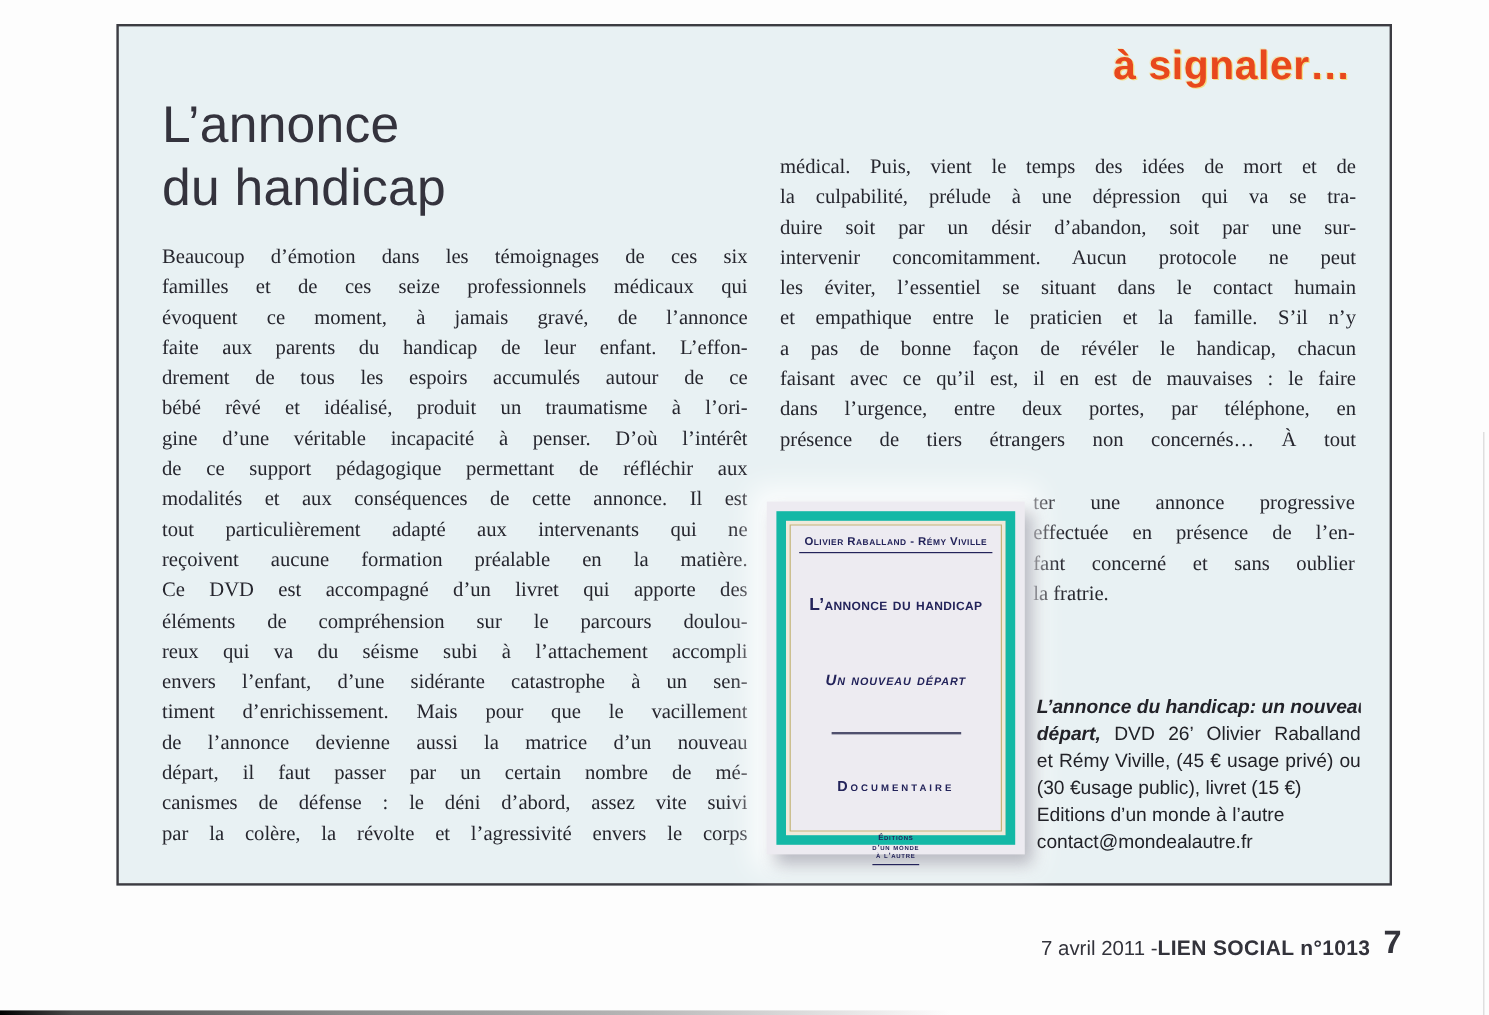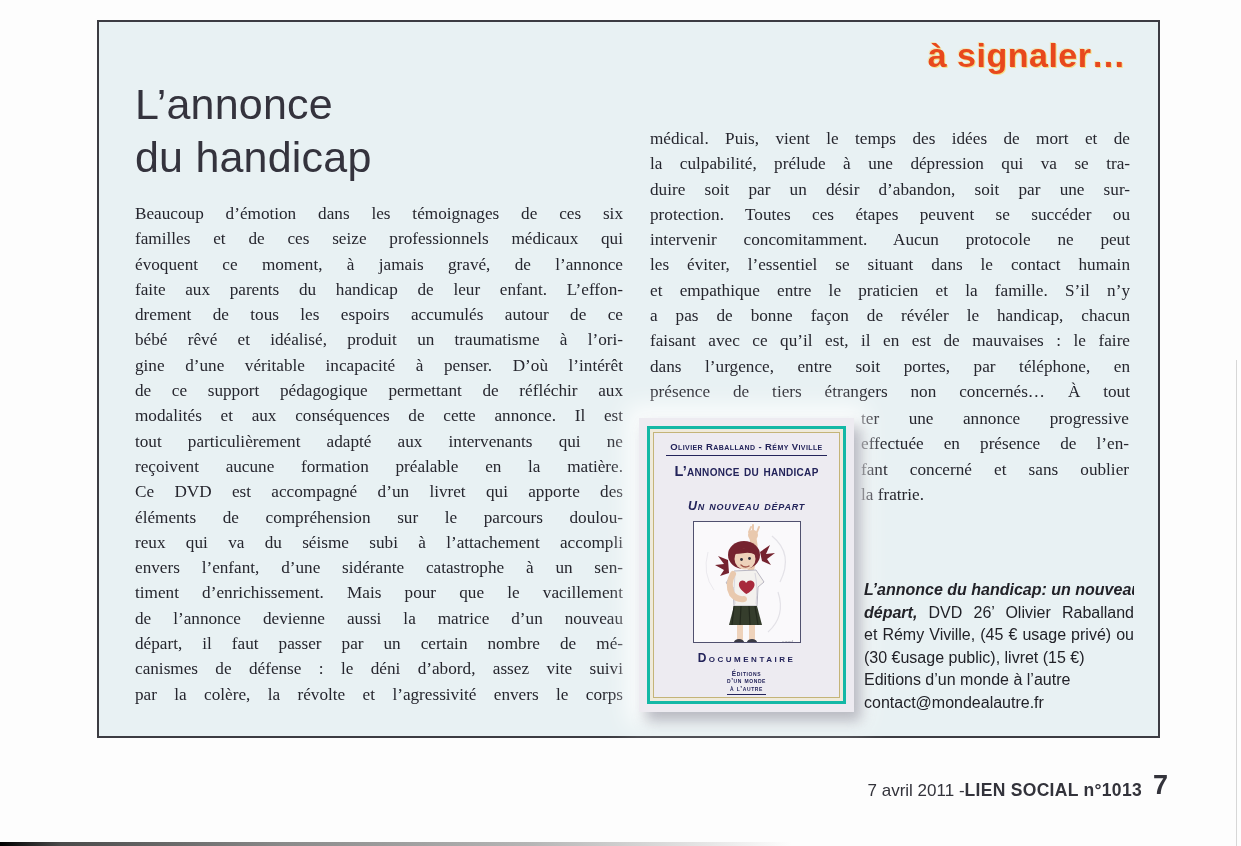--- a/index.html
+++ b/index.html
@@ -36,24 +36,24 @@
   .col-wrap{left:762px;top:384px;width:268px;}
   .tline{text-align:justify;text-align-last:justify;height:25.3px;overflow:hidden;white-space:nowrap;}
   .tline.rag{text-align-last:left;}
   
   .dvd-cover{
     position:absolute;left:540px;top:396px;width:215px;height:294px;
     background:#edebf1;
     box-shadow:7px 9px 13px rgba(105,105,122,.45),0 0 22px 12px rgba(255,255,255,.85);
   }
   .cover-frame{
-    position:absolute;inset:8px;border:3px solid #14b8a6;
+    position:absolute;inset:8px;border:8px solid #14b8a6;
     box-shadow:inset 0 0 0 3px #efeadb, inset 0 0 0 4px #c4b478;
     display:flex;flex-direction:column;align-items:center;
-    padding:8px 6px 6px;box-sizing:border-box;
+    padding:8px 6px 6px;box-sizing:border-box;gap:28px;
   }
   .cover-authors{
     font-size:9.5px;font-weight:bold;color:#23235a;font-variant:small-caps;
     letter-spacing:.4px;white-space:nowrap;
     border-bottom:1px solid #23235a;padding:2px 4px 3px;margin-top:2px;
   }
   .cover-title{
     font-size:14.5px;font-weight:bold;color:#23235a;font-variant:small-caps;
     letter-spacing:.3px;margin-top:7px;white-space:nowrap;
   }
@@ -131,27 +131,26 @@
       <div class="tline">de l’annonce devienne aussi la matrice d’un nouveau</div>
       <div class="tline">départ, il faut passer par un certain nombre de mé-</div>
       <div class="tline">canismes de défense : le déni d’abord, assez vite suivi</div>
       <div class="tline">par la colère, la révolte et l’agressivité envers le corps</div>
     </div>
 
   <div class="col col-right">
       <div class="tline">médical. Puis, vient le temps des idées de mort et de</div>
       <div class="tline">la culpabilité, prélude à une dépression qui va se tra-</div>
       <div class="tline">duire soit par un désir d’abandon, soit par une sur-</div>
-      <div class="tline">protection. Toutes ces étapes peuvent se succéder ou</div>
       <div class="tline">intervenir concomitamment. Aucun protocole ne peut</div>
       <div class="tline">les éviter, l’essentiel se situant dans le contact humain</div>
       <div class="tline">et empathique entre le praticien et la famille. S’il n’y</div>
       <div class="tline">a pas de bonne façon de révéler le handicap, chacun</div>
       <div class="tline">faisant avec ce qu’il est, il en est de mauvaises : le faire</div>
-      <div class="tline">dans l’urgence, entre soit portes, par téléphone, en</div>
+      <div class="tline">dans l’urgence, entre deux portes, par téléphone, en</div>
       <div class="tline">présence de tiers étrangers non concernés… À tout</div>
     </div>
 
   <div class="col col-wrap">
       <div class="tline">ter une annonce progressive</div>
       <div class="tline">effectuée en présence de l’en-</div>
       <div class="tline">fant concerné et sans oublier</div>
       <div class="tline rag">la fratrie.</div>
     </div>
 

